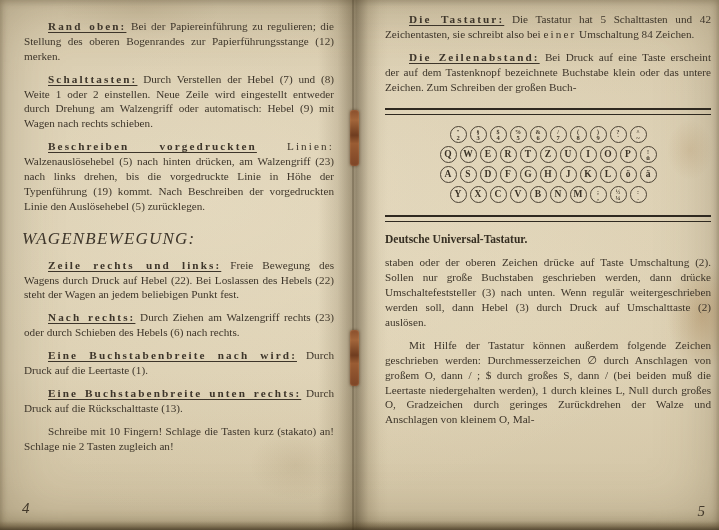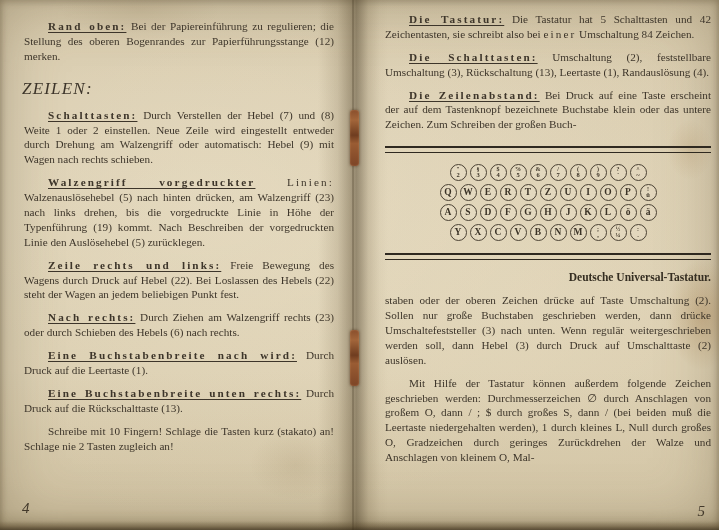--- a/index.html
+++ b/index.html
@@ -49,21 +49,21 @@
   .kb-body{padding:11px 0 9px 0;}
   .key-row{display:flex;justify-content:center;gap:3px;margin-bottom:3px;}
   .key{
     width:15px;height:15px;border:1.8px solid #4b4234;border-radius:50%;
     display:flex;flex-direction:column;align-items:center;justify-content:center;
     color:#3a3226;background:rgba(255,250,235,0.12);flex:0 0 auto;
   }
   .key .single{font-size:9.5px;font-weight:bold;line-height:1;}
   .key .t{font-size:6px;line-height:1;font-weight:bold;}
   .key .b{font-size:6.5px;line-height:1;font-weight:bold;}
-  .kb-caption{text-align:right;font-weight:bold;font-size:11.5px;margin-top:11px;color:#352e22;}
+  .kb-caption{text-align:left;font-weight:bold;font-size:11.5px;margin-top:11px;color:#352e22;}
   
   .stain{position:absolute;border-radius:50%;pointer-events:none;}
   .stain.s1{right:-18px;top:260px;width:70px;height:110px;background:radial-gradient(closest-side,rgba(146,98,40,0.28),rgba(146,98,40,0));}
   .stain.s2{right:6px;top:120px;width:46px;height:60px;background:radial-gradient(closest-side,rgba(146,98,40,0.14),rgba(146,98,40,0));}
   .stain.s3{left:250px;top:430px;width:90px;height:70px;background:radial-gradient(closest-side,rgba(120,95,55,0.12),rgba(120,95,55,0));}
   .stain.s4{left:60px;top:-20px;width:160px;height:60px;background:radial-gradient(closest-side,rgba(120,95,55,0.10),rgba(120,95,55,0));}
   .bottom-edge{position:absolute;left:0;bottom:0;width:100%;height:9px;
     background:linear-gradient(180deg,rgba(80,62,36,0) 0%,rgba(80,62,36,0.30) 55%,rgba(46,35,18,0.55) 100%);}
 </style>
 </head>
@@ -71,36 +71,35 @@
 
 <div id="scan">
   <div class="stain s4"></div>
   <div class="stain s2"></div>
   <div class="stain s1"></div>
   <div class="stain s3"></div>
 
   <div class="page" id="left-page">
     <div class="blocks">
         <div class="para indent"><span class="sp ul">Rand oben:</span><span> Bei der Papiereinführung zu regulieren; die Stellung des oberen Bogenrandes zur Papierführungsstange (12) merken.</span></div>
-        <div class="heading"><span>ZEILEN:</span></div>
         <div class="para indent"><span class="sp ul">Schalttasten:</span><span> Durch Verstellen der Hebel (7) und (8) Weite 1 oder 2 einstellen.  Neue Zeile wird eingestellt entweder durch Drehung am Walzengriff oder automatisch: Hebel (9) mit Wagen nach rechts schieben.</span></div>
-        <div class="para indent"><span class="sp ul">Walzengriff vorgedruckter</span><span class="sp "> Linien: </span><span>Walzenauslösehebel (5) nach hinten drücken, am Walzengriff (23) nach links drehen, bis die vorgedruckte Linie in Höhe der Typenführung (19) kommt. Nach Beschreiben der vorgedruckten Linie den Auslösehebel (5) zurücklegen.</span></div>
+        <div class="para indent"><span class="sp ul">Beschreiben vorgedruckten</span><span class="sp "> Linien: </span><span>Walzenauslösehebel (5) nach hinten drücken, am Walzengriff (23) nach links drehen, bis die vorgedruckte Linie in Höhe der Typenführung (19) kommt. Nach Beschreiben der vorgedruckten Linie den Auslösehebel (5) zurücklegen.</span></div>
+        <div class="heading"><span>WAGENBEWEGUNG:</span></div>
         <div class="para indent"><span class="sp ul">Zeile rechts und links:</span><span> Freie Bewegung des Wagens durch Druck auf Hebel (22).  Bei Loslassen des Hebels (22) steht der Wagen an jedem beliebigen Punkt fest.</span></div>
         <div class="para indent"><span class="sp ul">Nach rechts:</span><span> Durch Ziehen am Walzengriff rechts (23) oder durch Schieben des Hebels (6) nach rechts.</span></div>
         <div class="para indent"><span class="sp ul">Eine Buchstabenbreite nach wird:</span><span> Durch Druck auf die Leertaste (1).</span></div>
         <div class="para indent"><span class="sp ul">Eine Buchstabenbreite unten rechts:</span><span> Durch Druck auf die Rückschalttaste (13).</span></div>
         <div class="para indent"><span>Schreibe mit 10 Fingern!  Schlage die Tasten kurz (stakato) an!  Schlage nie 2 Tasten zugleich an!</span></div>
       </div>
     <div class="pageno">4</div>
   </div>
 
   <div class="page" id="right-page">
     <div class="blocks">
         <div class="para indent"><span class="sp ul">Die Tastatur:</span><span> Die Tastatur hat 5 Schalttasten und 42 Zeichentasten, sie schreibt also bei </span><span class="sp ">einer</span><span> Umschaltung 84 Zeichen.</span></div>
-        <div class="para indent"><span class="sp ul">Die Schalttasten:</span><span> Umschaltung (2), feststellbare Umschaltung (3), Rückschaltung (13), Leertaste (1), Randauslösung (4).</span></div>
         <div class="para indent"><span class="sp ul">Die Zeilenabstand:</span><span> Bei Druck auf eine Taste erscheint der auf dem Tastenknopf bezeichnete Buchstabe klein oder das untere Zeichen.  Zum Schreiben der großen Buch-</span></div>
         <div class="kb-figure">
           <div class="kb-rule"></div>
           <div class="kb-body">
             <div class="key-row">
               <div class="key">
                 <span class="t">"</span>
                 <span class="b">2</span>
               </div>
               <div class="key">

